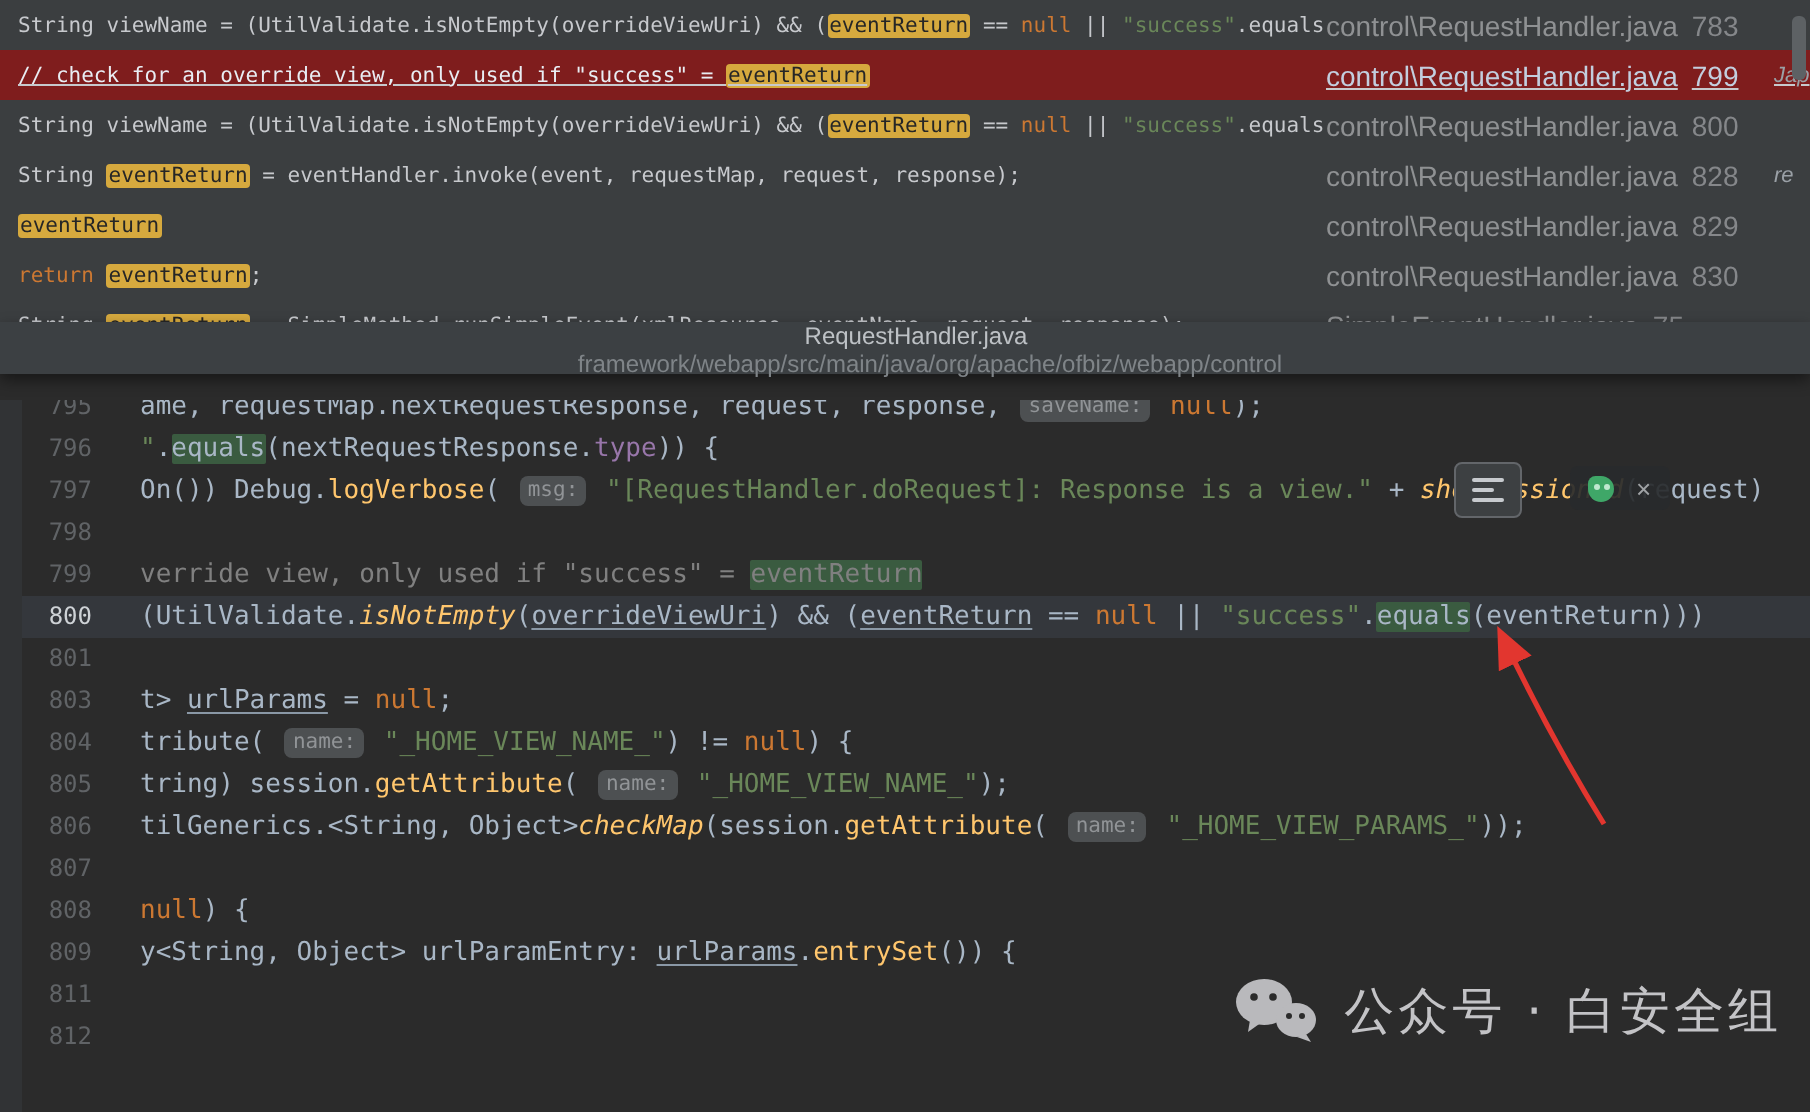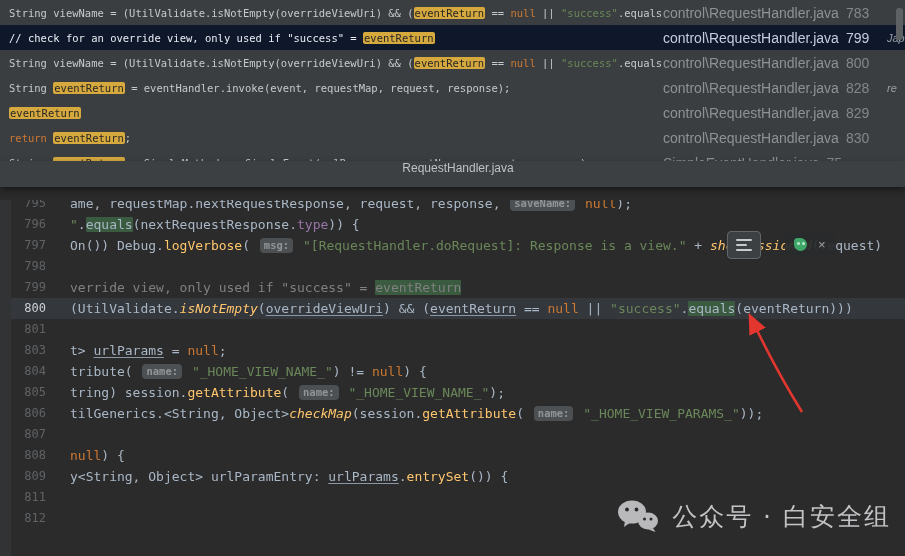--- a/index.html
+++ b/index.html
@@ -2,42 +2,42 @@
 <html><head>
 <meta charset="utf-8">
 <style>
   html,body{margin:0;padding:0;background:#1e1e1e;}
   body{width:905px;height:556px;overflow:hidden;font-family:"DejaVu Sans Mono",monospace;}
   .app{position:relative;width:905px;height:556px;overflow:hidden;background:#2b2b2b;}
 
   
   .results{position:absolute;top:0;left:0;right:0;height:161px;background:#3b3e40;overflow:hidden;z-index:1;}
   .rrow{display:flex;align-items:center;height:25px;padding-left:9px;font-size:10.5px;color:#c7c9cd;white-space:nowrap;}
-  .rrow.selected{background:#0f172a;}
+  .rrow.selected{background:#7f1d1d;text-decoration:underline;}
   .rcode{flex:1 1 auto;min-width:0;overflow:hidden;}
   .rloc{flex:none;width:150px;text-align:right;font-family:"Liberation Sans",sans-serif;font-size:14px;color:#8f9193;}
   .rloc .rline{margin-left:7px;color:#85878a;}
   .redge{flex:none;width:92px;box-sizing:border-box;padding-left:74px;font-family:"Liberation Sans",sans-serif;font-size:11px;font-style:italic;color:#9aa0a6;overflow:hidden;}
   .rrow.selected .tk{color:#e9edf3;}
   .rrow.selected .rloc span{color:#c3cede;}
   .results-sb{position:absolute;right:2px;top:8px;width:7px;height:32px;border-radius:3px;background:#5d6164;z-index:3;}
 
   
   .tk{white-space:pre;}
   .kw{color:#cc7832;}
   .str{color:#6a8759;}
   .cmt{color:#808080;}
   .meth{color:#ffc66d;}
   .field{color:#9876aa;}
   .it{font-style:italic;}
   .hl{background:#d6a93e;color:#262626;border-radius:2px;padding:0 1px;}
   .rrow.selected .hl{color:#262626;}
   .hlg{background:#3a5b40;border-radius:1px;}
   .ul{text-decoration:underline;text-underline-offset:2px;text-decoration-color:#8a98a6;}
-  .hint{display:inline-block;background:#4d5052;color:#919497;border-radius:4px;padding:0 4px;margin:0 2px;font-size:10.5px;line-height:15px;vertical-align:1px;font-weight:bold;}
+  .hint{display:inline-block;background:#4d5052;color:#919497;border-radius:4px;padding:0 4px;margin:0 2px;font-size:10.5px;line-height:15px;vertical-align:1px;}
 
   
   .breadcrumb{position:absolute;top:161px;left:0;right:0;height:26px;background:#3c4043;display:flex;align-items:center;padding-left:11px;font-family:"Liberation Sans",sans-serif;font-size:12px;z-index:5;box-shadow:0 3px 7px rgba(0,0,0,.45);flex-direction:column;}
   .bc-file{color:#bdc1c5;}
   .bc-path{color:#7f8488;margin-left:14px;}
 
   
   .editor{position:absolute;top:187px;left:0;right:0;bottom:0;background:#2b2b2b;overflow:hidden;z-index:1;margin-top:13px;}
   .elines{margin-top:-7px;}
   .eline{display:flex;height:21px;line-height:21px;font-size:13px;color:#a9b7c6;white-space:pre;}
@@ -55,21 +55,21 @@
   .float-btn i:nth-child(3){width:16px;}
   .float-pill{position:absolute;left:785px;top:233px;height:22px;padding:0 9px;background:rgba(40,42,44,.92);border-radius:4px;display:flex;align-items:center;gap:11px;z-index:6;cursor:pointer;}
   .green-ic{width:13px;height:13px;border-radius:4px 7px 7px 7px;background:#3fa768;position:relative;}
   .green-ic::after{content:"";position:absolute;left:3px;top:4px;width:3px;height:3px;border-radius:50%;background:#bfe8d0;box-shadow:5px 0 0 #bfe8d0;}
   .x-close{color:#9fa2a5;font-size:13px;font-family:"Liberation Sans",sans-serif;line-height:1;}
 
   
   .arrow-svg{position:absolute;left:690px;top:298px;z-index:7;pointer-events:none;}
 
   
-  .wm{position:absolute;right:14px;top:499px;display:flex;align-items:center;gap:13px;z-index:6;justify-content:space-between;}
+  .wm{position:absolute;right:14px;top:488px;display:flex;align-items:center;gap:13px;z-index:6;justify-content:space-between;}
   .wm-text{color:#c3c3c6;font-family:"DejaVu Sans",sans-serif;font-size:25px;letter-spacing:2px;}
 </style>
 </head>
 <body>
 
 <div class="app">
 
   <div class="results" id="results">
       <div class="rrow">
         <div class="rcode"><span class="tk ">String viewName = (UtilValidate.isNotEmpty(overrideViewUri) &amp;&amp; (</span><span class="tk hl">eventReturn</span><span class="tk "> == </span><span class="tk kw">null</span><span class="tk "> || </span><span class="tk str">"success"</span><span class="tk ">.equals(</span></div>
@@ -104,20 +104,21 @@
       <div class="rrow">
         <div class="rcode"><span class="tk ">String </span><span class="tk hl">eventReturn</span><span class="tk "> = SimpleMethod.runSimpleEvent(xmlResource, eventName, request, response);</span></div>
         <div class="rloc"><span>SimpleEventHandler.java</span><span class="rline">75</span></div>
         <div class="redge"></div>
       </div>
     </div>
   <div class="results-sb"></div>
 
   <div class="breadcrumb">
     <span class="bc-file">RequestHandler.java</span>
+    <span class="bc-path">framework/webapp/src/main/java/org/apache/ofbiz/webapp/control</span>
   </div>
 
   <div class="editor">
     <div class="elines" id="elines">
         <div class="eline"><div class="lnum">795</div><div class="lcode"><span class="tk ">ame, requestMap.nextRequestResponse, request, response, </span><span class="tk hint">saveName:</span><span class="tk "> </span><span class="tk kw">null</span><span class="tk ">);</span></div></div>
         <div class="eline"><div class="lnum">796</div><div class="lcode"><span class="tk str">"</span><span class="tk ">.</span><span class="tk hlg">equals</span><span class="tk ">(nextRequestResponse.</span><span class="tk field">type</span><span class="tk ">)) {</span></div></div>
         <div class="eline"><div class="lnum">797</div><div class="lcode"><span class="tk ">On()) Debug.</span><span class="tk meth">logVerbose</span><span class="tk ">( </span><span class="tk hint">msg:</span><span class="tk "> </span><span class="tk str">"[RequestHandler.doRequest]: Response is a view."</span><span class="tk "> + </span><span class="tk meth it">showSessionId</span><span class="tk ">(request)</span></div></div>
         <div class="eline"><div class="lnum">798</div><div class="lcode"></div></div>
         <div class="eline"><div class="lnum">799</div><div class="lcode"><span class="tk cmt">verride view, only used if "success" = </span><span class="tk cmt hlg">eventReturn</span></div></div>
         <div class="eline current"><div class="lnum">800</div><div class="lcode"><span class="tk ">(UtilValidate.</span><span class="tk meth it">isNotEmpty</span><span class="tk ">(</span><span class="tk ul">overrideViewUri</span><span class="tk ">) &amp;&amp; (</span><span class="tk ul">eventReturn</span><span class="tk "> == </span><span class="tk kw">null</span><span class="tk "> || </span><span class="tk str">"success"</span><span class="tk ">.</span><span class="tk hlg">equals</span><span class="tk ">(eventReturn)))</span></div></div>

